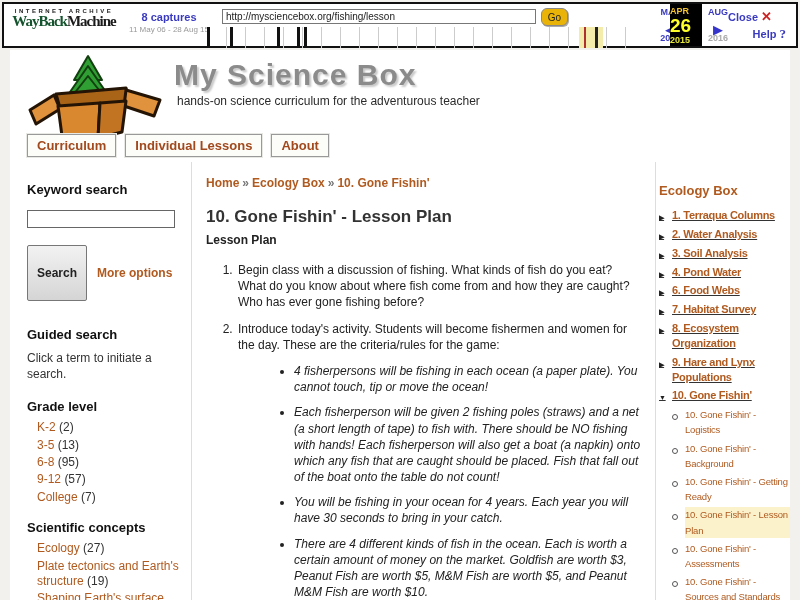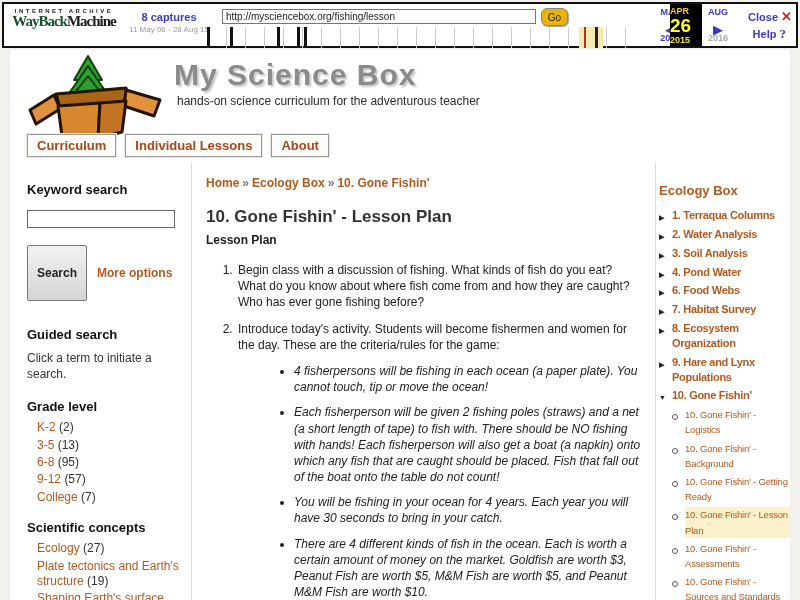--- a/index.html
+++ b/index.html
@@ -28,21 +28,21 @@
   .wb-nav .col { position:absolute; top:0; width:32px; height:42px; text-align:center; }
   .wb-nav .c1 { left:16px; } .wb-nav .c3 { left:64px; }
   .wb-month { font-size:9px; font-weight:bold; color:#3a3ac0; margin-top:3px; }
   .wb-year { font-size:9px; font-weight:bold; color:#3a3ac0; position:absolute; bottom:3px; width:100%; }
   .wb-year.dim { color:#aaa; }
   .wb-arrow { font-size:13px; color:#3535cc; margin-top:6px; cursor:pointer; line-height:1; }
   .wb-dayblock { position:absolute; left:32px; top:0; width:32px; height:42px; background:#000; color:#ffef2e; cursor:pointer; }
   .wb-dayblock .m { font-size:9px; font-weight:bold; color:#f5c431; margin-top:2px; }
   .wb-dayblock .d { font-size:19px; font-weight:bold; line-height:1; color:#ffff2a; }
   .wb-dayblock .y { font-size:9px; font-weight:bold; color:#e8e83a; }
-  .wb-close { position:absolute; right:4px; top:5px; font-size:11px; font-weight:bold; color:#3a3ac0; cursor:pointer; }
+  .wb-close { position:absolute; right:24px; top:5px; font-size:11px; font-weight:bold; color:#3a3ac0; cursor:pointer; }
   .wb-close .x { color:#cc2222; font-size:13px; }
   .wb-help { position:absolute; right:10px; bottom:4px; font-size:11px; font-weight:bold; color:#3a3ac0; cursor:pointer; }
   .wb-help .q { font-family:"Liberation Serif",serif; font-size:13px; }
 
   
   .page { position:absolute; left:10px; top:50px; width:780px; height:550px; background:#fff; }
   .logo-svg { position:absolute; left:16px; top:4px; }
   .site-title { position:absolute; left:164px; top:8px; font-size:30px; font-weight:bold; color:#8b8b8b; letter-spacing:1px; text-shadow:2px 2px 2px #c9c9c9; }
   .tagline { position:absolute; left:167px; top:44px; font-size:12px; color:#2b2b2b; }
   .navbar { position:absolute; left:17px; top:84px; display:flex; gap:9px; }
@@ -77,21 +77,21 @@
   .lesson-sub { margin-top:6px; font-size:12px; font-weight:bold; color:#222; }
   .steps { margin:15px 0 0 30px; font-size:12px; line-height:1.35; color:#222; }
   .steps li { margin-bottom:10px; padding-left:2px; }
   .rules { margin:3px 0 0 88px; font-size:12px; font-style:italic; line-height:1.35; color:#222; width:352px; }
   .rules li { margin-bottom:9px; }
 
   
   .eb-h { font-size:13px; font-weight:bold; color:#b05a1f; margin-top:21px; cursor:pointer; }
   .eb-list { list-style:none; margin-top:10px; }
   .eb-list li { display:flex; align-items:flex-start; cursor:pointer; margin-bottom:4px; }
-  .eb-list li.top { font-size:11px; letter-spacing:-0.3px; line-height:1.35; font-weight:bold; }
+  .eb-list li.top { font-size:11px; letter-spacing:-0.3px; line-height:1.35; font-weight:bold;text-decoration:underline; }
   .eb-list li.top .lbl { color:#b05a1f; }
   .eb-list li .mark { flex:0 0 13px; display:inline-block; position:relative; }
   .eb-list li.tri .mark::before { content:"▶"; font-size:7px; color:#222; position:relative; top:1px; }
   .eb-list li.tri-open .mark::before { content:"▼"; font-size:7px; color:#222; position:relative; top:1px; }
   .eb-list li.sub { font-size:9.5px; letter-spacing:-0.2px; line-height:1.6; margin-left:13px; margin-bottom:3px; }
   .eb-list li.sub .lbl { color:#b05a1f; }
   .eb-list li.sub .mark::before { content:""; display:inline-block; width:4px; height:4px; border:1.5px solid #555; border-radius:50%; background:#fff; position:relative; top:2px; }
   .eb-list li.sub.active .lbl { background:#fbf2cc; }
 </style>
 </head>

